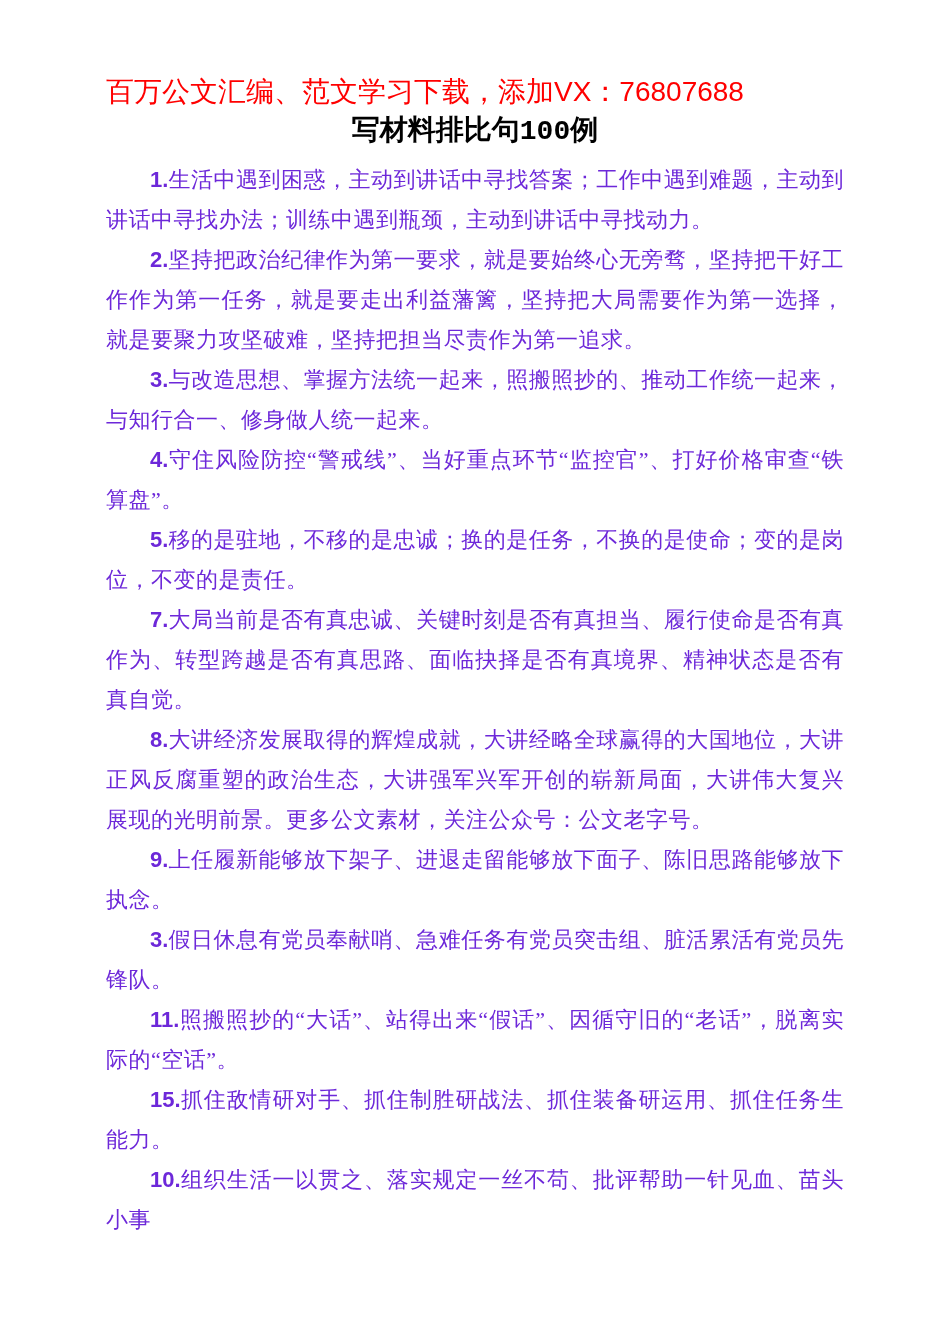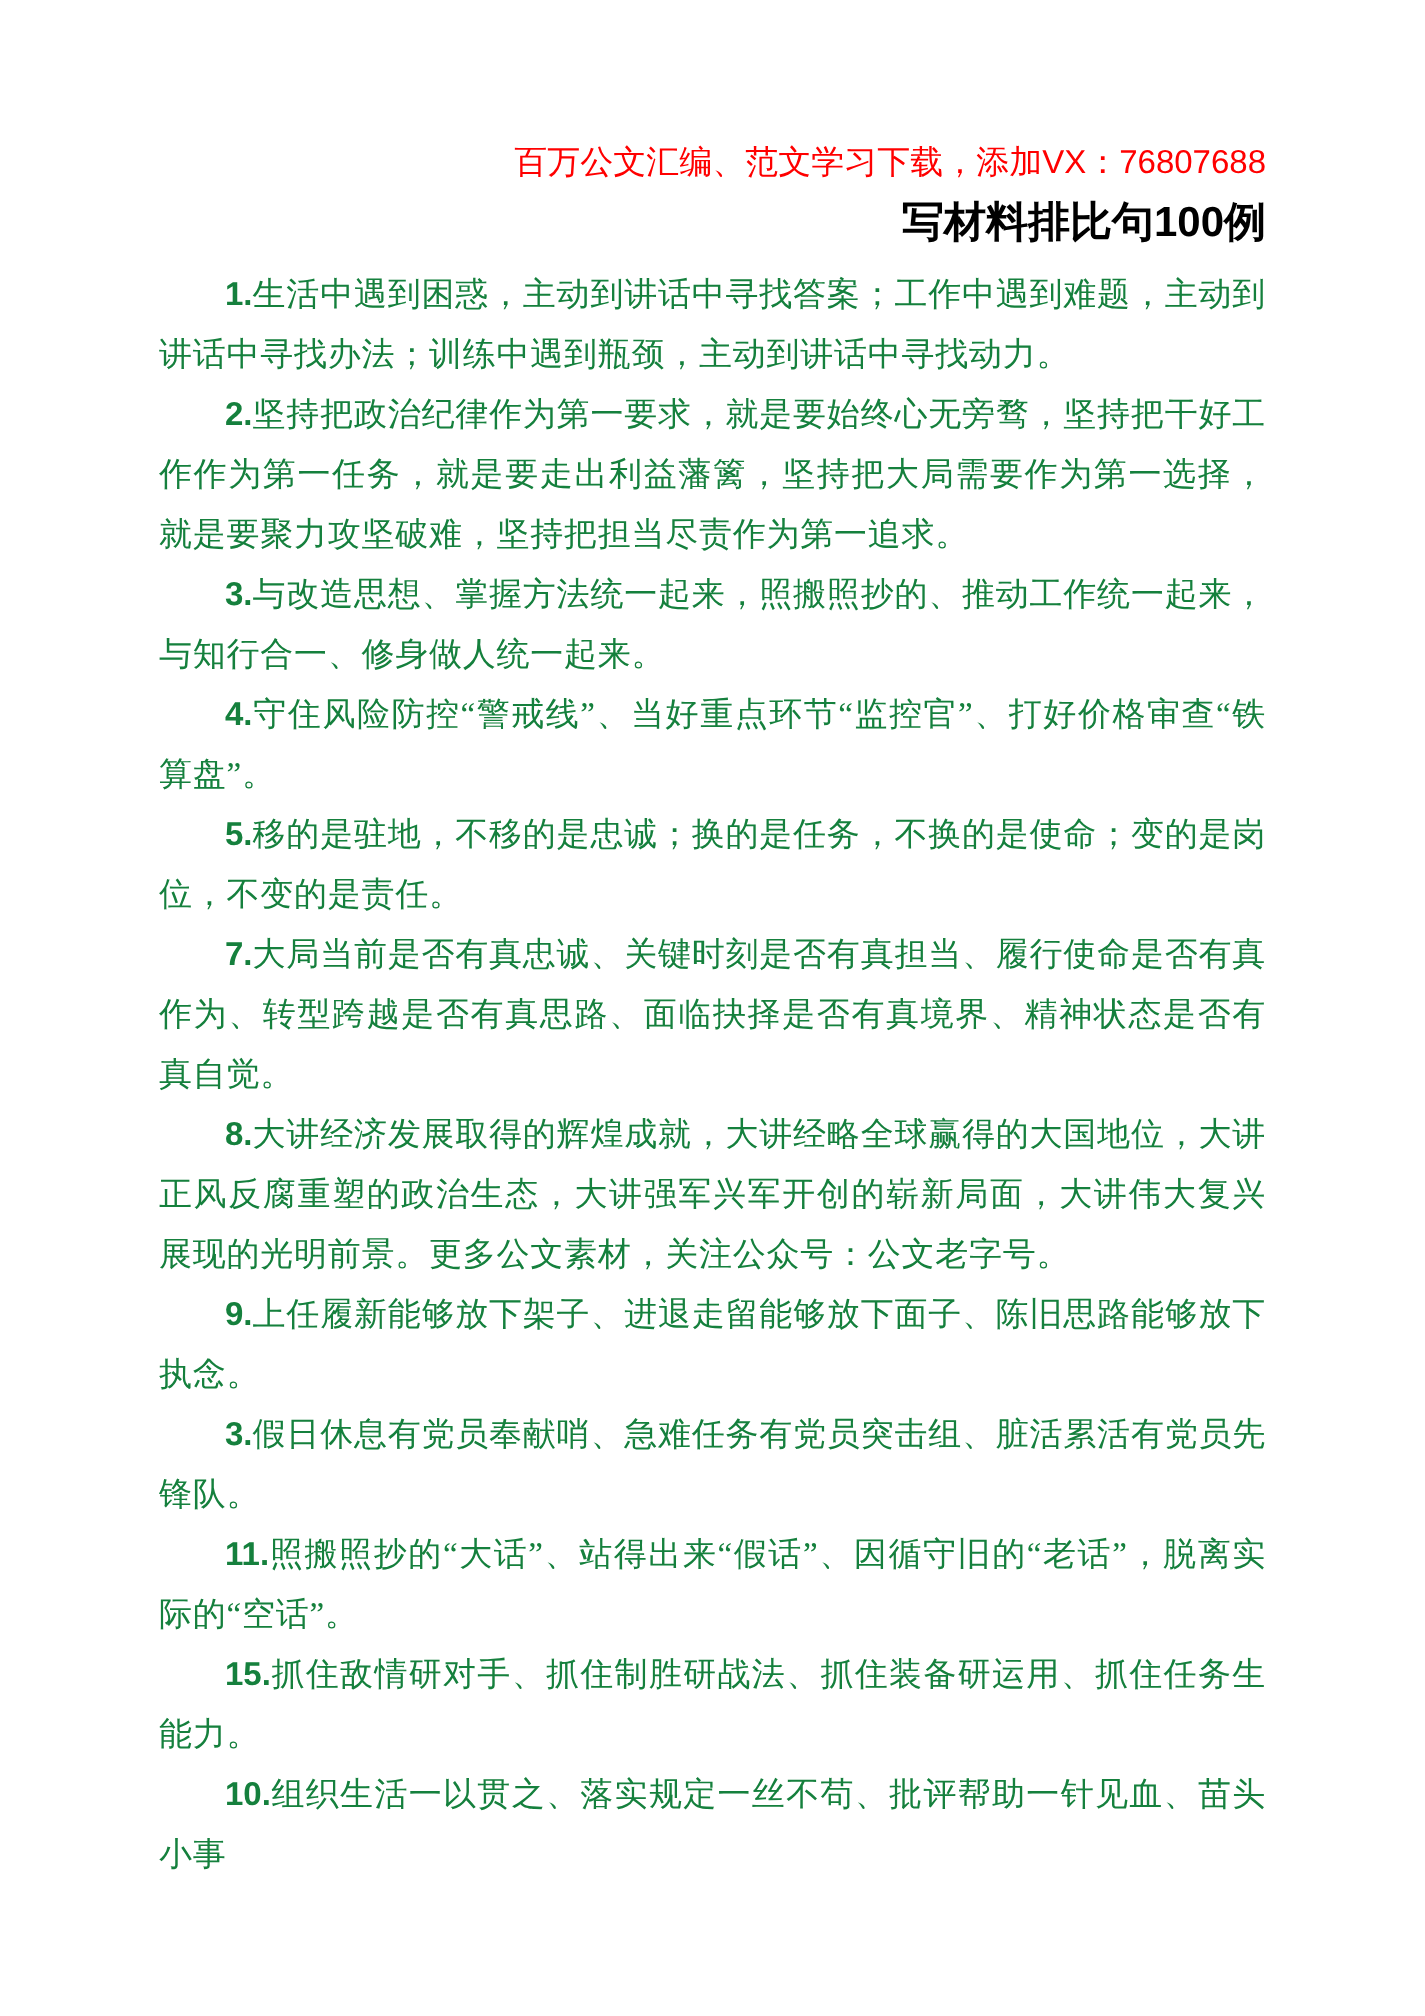--- a/index.html
+++ b/index.html
@@ -11,30 +11,30 @@
     position: relative;
     width: 950px;
     height: 1344px;
     background: #ffffff;
     box-sizing: border-box;
     padding: 78px 106px 0 106px;
     overflow: hidden;
     font-family: "Liberation Serif", "DejaVu Serif", serif;
   }
   .promo {
-    text-align: right;
+    text-align: left;
     font-family: "Liberation Sans", "DejaVu Sans", sans-serif;
-    font-size: 22px;
+    font-size: 28px;
     line-height: 28px;
     font-weight: 400;
-    margin: 16px 0 8px 0;
+    margin: 0 0 8px 0;
   }
   .doc-title {
-    text-align: right;
-    font-family: Liberation Sans, sans-serif;
+    text-align: center;
+    font-family: Liberation Mono, monospace;
     font-size: 28px;
     line-height: 36px;
     font-weight: 700;
     color: #000000;
     margin: 0 0 10px 0;
   }
   .doc-body {
     color: #1f1f1f;
   }
   .para {
@@ -53,21 +53,21 @@
 </style>
 </head>
 <body>
 
 <div class="page">
 
   <p class="promo" style="color: rgb(255, 0, 0);">百万公文汇编、范文学习下载，添加VX：76807688</p>
 
   <h1 class="doc-title" style="color: rgb(0, 0, 0);">写材料排比句100例</h1>
 
-  <div class="doc-body" style="color: #15803d;">
+  <div class="doc-body" style="color: #6d28d9;">
 
   <p class="para"><span class="num">1.</span><span>生活中遇到困惑，主动到讲话中寻找答案；工作中遇到难题，主动到讲话中寻找办法；训练中遇到瓶颈，主动到讲话中寻找动力。</span></p>
       <p class="para"><span class="num">2.</span><span>坚持把政治纪律作为第一要求，就是要始终心无旁骛，坚持把干好工作作为第一任务，就是要走出利益藩篱，坚持把大局需要作为第一选择，就是要聚力攻坚破难，坚持把担当尽责作为第一追求。</span></p>
       <p class="para"><span class="num">3.</span><span>与改造思想、掌握方法统一起来，照搬照抄的、推动工作统一起来，与知行合一、修身做人统一起来。</span></p>
       <p class="para"><span class="num">4.</span><span>守住风险防控“警戒线”、当好重点环节“监控官”、打好价格审查“铁算盘”。</span></p>
       <p class="para"><span class="num">5.</span><span>移的是驻地，不移的是忠诚；换的是任务，不换的是使命；变的是岗位，不变的是责任。</span></p>
       <p class="para"><span class="num">7.</span><span>大局当前是否有真忠诚、关键时刻是否有真担当、履行使命是否有真作为、转型跨越是否有真思路、面临抉择是否有真境界、精神状态是否有真自觉。</span></p>
       <p class="para"><span class="num">8.</span><span>大讲经济发展取得的辉煌成就，大讲经略全球赢得的大国地位，大讲正风反腐重塑的政治生态，大讲强军兴军开创的崭新局面，大讲伟大复兴展现的光明前景。更多公文素材，关注公众号：公文老字号。</span></p>
       <p class="para"><span class="num">9.</span><span>上任履新能够放下架子、进退走留能够放下面子、陈旧思路能够放下执念。</span></p>
       <p class="para"><span class="num">3.</span><span>假日休息有党员奉献哨、急难任务有党员突击组、脏活累活有党员先锋队。</span></p>

